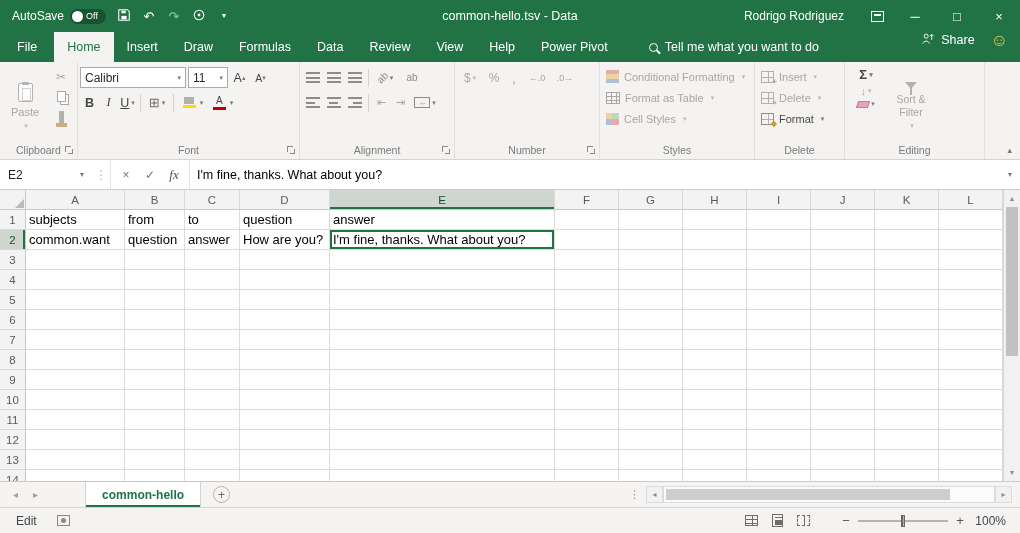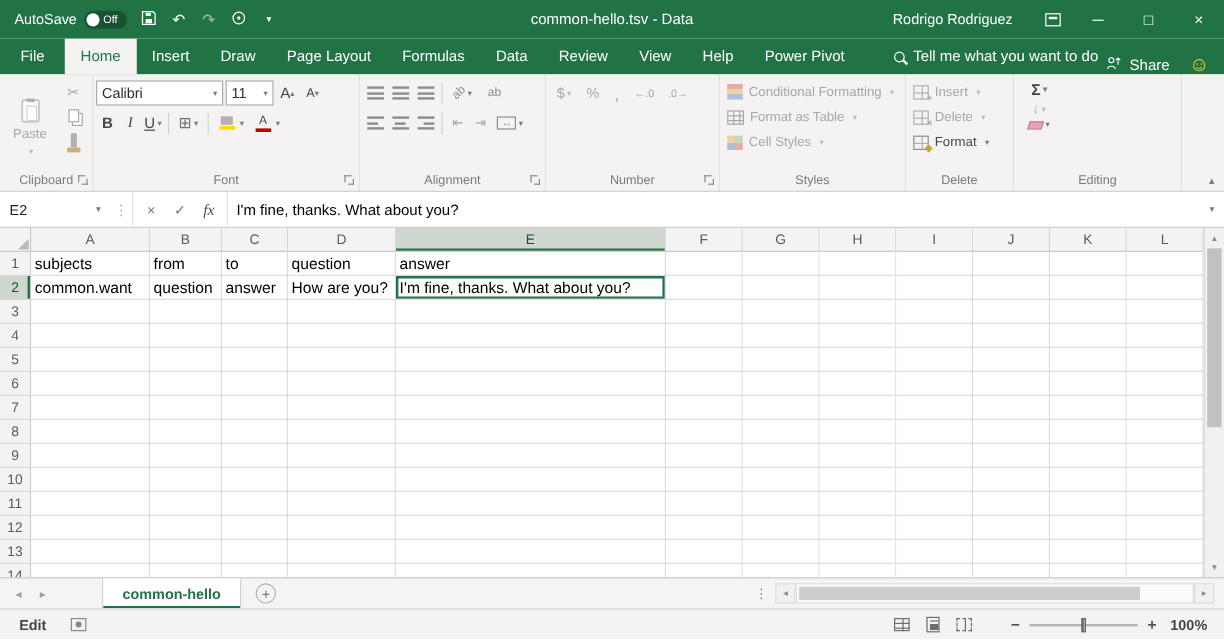--- a/index.html
+++ b/index.html
@@ -30,21 +30,21 @@
   
   .tabrow { height:30px; background:#217346; display:flex; align-items:stretch;
     color:#fff; font-size:12.5px; flex:0 0 30px; }
   .rtab { padding:0 13px; line-height:30px; white-space:nowrap; }
   .rtab.file { padding:0 17px; }
   .rtab.active { background:#f4f3f2; color:#217346; }
   .tellme { display:flex; align-items:center; gap:7px; margin-left:28px; white-space:nowrap; }
   .icon-search { width:9px; height:9px; border:1.5px solid #fff; border-radius:50%; position:relative; }
   .icon-search::after { content:""; position:absolute; width:5px; height:1.5px; background:#fff;
     transform:rotate(45deg); right:-4px; bottom:-2px; }
-  .tabrow-right { margin-left:auto; display:flex; align-items:flex-end; gap:16px; padding-right:12px; }
+  .tabrow-right { margin-left:auto; display:flex; align-items:flex-start; gap:16px; padding-right:12px; }
   .share { display:flex; align-items:center; gap:6px; }
   .smiley { color:#fbca36; font-size:17px; line-height:1; }
 
   
   .ribbon { height:98px; background:#f4f3f2; display:flex; position:relative;
     border-bottom:1px solid #d5d3d1; flex:0 0 98px; }
   .rgroup { border-right:1px solid #e3e1df; display:flex; flex-direction:column; padding:3px 2px 0; position:relative; }
   .rg-body { flex:1; display:flex; overflow:hidden; }
   .rg-label { height:16px; font-size:10.5px; color:#7b7b7b; text-align:center; line-height:14px; }
   .launcher { position:absolute; right:2px; bottom:3px; width:11px; height:11px; }
@@ -176,21 +176,21 @@
     display:flex; align-items:center; justify-content:center; color:#6a6866; font-size:12px; margin-left:12px; line-height:1; }
   .sb-dots { margin-left:auto; display:flex; align-items:center; color:#8a8886; font-size:11px; padding:0 4px; }
   .hscroll { display:flex; align-items:center; width:366px; margin:4px 8px 4px 2px; }
   .hs-btn { width:17px; height:17px; display:flex; align-items:center; justify-content:center;
     color:#8a8a8a; font-size:8px; background:#f1f1f1; border:1px solid #dcdcdc; }
   .hs-track { flex:1; height:17px; background:#fbfbfb; border:1px solid #dcdcdc; position:relative; }
   .hs-thumb { position:absolute; left:2px; top:2px; bottom:2px; width:86%; background:#cdcdcd; }
 
   
   .statusbar { height:26px; flex:0 0 26px; background:#f4f3f2; border-top:1px solid #d5d3d1;
-    display:flex; align-items:center; font-size:12px; color:#444;font-weight:bold; }
+    display:flex; align-items:center; font-size:12px; color:#444; }
   .mode { padding-left:16px; }
   .macro { width:13px; height:11px; border:1px solid #8a8886; margin-left:20px; position:relative; }
   .macro::after { content:""; position:absolute; left:3px; top:2px; width:5px; height:5px;
     border-radius:50%; background:#8a8886; }
   .sb-right { margin-left:auto; display:flex; align-items:center; }
   .vbtn { width:26px; height:20px; display:flex; align-items:center; justify-content:center; }
   .ic-normal { width:13px; height:11px; border:1px solid #6f6d6b;
     background:linear-gradient(#6f6d6b,#6f6d6b) 0 3px/13px 1px no-repeat,
                linear-gradient(#6f6d6b,#6f6d6b) 0 7px/13px 1px no-repeat,
                linear-gradient(#6f6d6b,#6f6d6b) 6px 0/1px 11px no-repeat; }
@@ -247,21 +247,20 @@
       <span class="winbtn">□</span>
       <span class="winbtn">×</span>
     </div>
   </div>
 
   <div class="tabrow">
     <span class="rtab file">File</span>
     <span class="rtab active">Home</span>
     <span class="rtab">Insert</span>
     <span class="rtab">Draw</span>
-    <span class="rtab">Page Layout</span>
     <span class="rtab">Formulas</span>
     <span class="rtab">Data</span>
     <span class="rtab">Review</span>
     <span class="rtab">View</span>
     <span class="rtab">Help</span>
     <span class="rtab">Power Pivot</span>
     <div class="tellme">
       <span class="icon-search"></span>
       <span>Tell me what you want to do</span>
     </div>
@@ -475,20 +474,25 @@
               <span class="chev">▾</span>
             </span>
           <span class="btn gray" style="font-size:11px">
               <span>↓</span>
               <span class="chev">▾</span>
             </span>
           <span class="btn">
               <span class="icon-eraser"></span>
               <span class="chev">▾</span>
             </span>
+        </div>
+        <div class="btn bigbtn gray" style="width:48px;padding-top:4px">
+          <span class="icon-funnel"></span>
+          <span class="twoline">Sort &amp; Filter</span>
+          <span class="chev">▾</span>
         </div>
       </div>
       <div class="rg-label">Editing</div>
     </div>
 
     <span class="collapse-chev">▴</span>
   </div>
 
   <div class="fbar">
     <div class="namebox">

